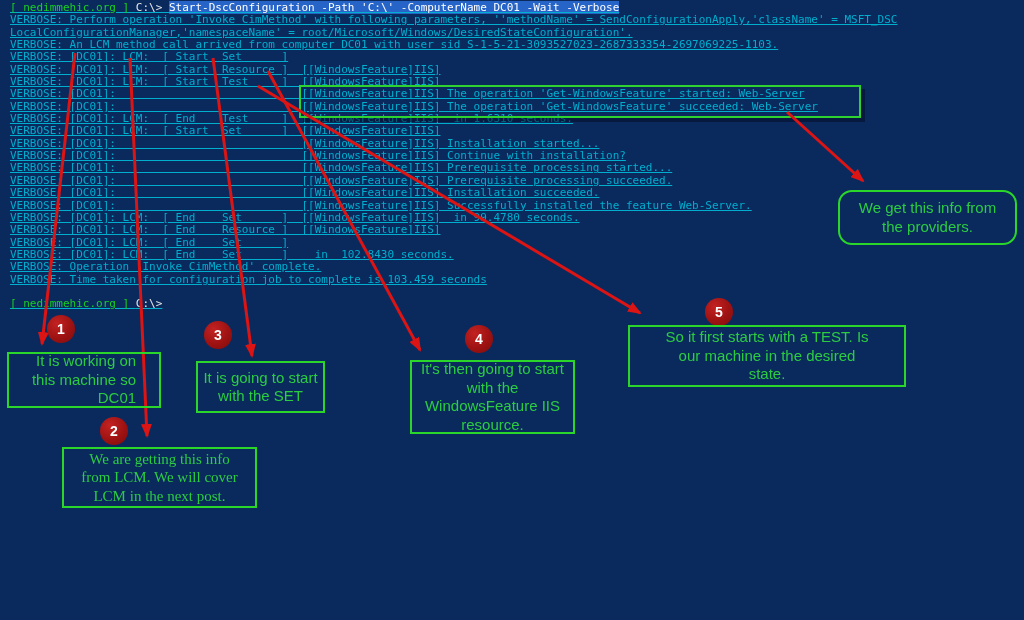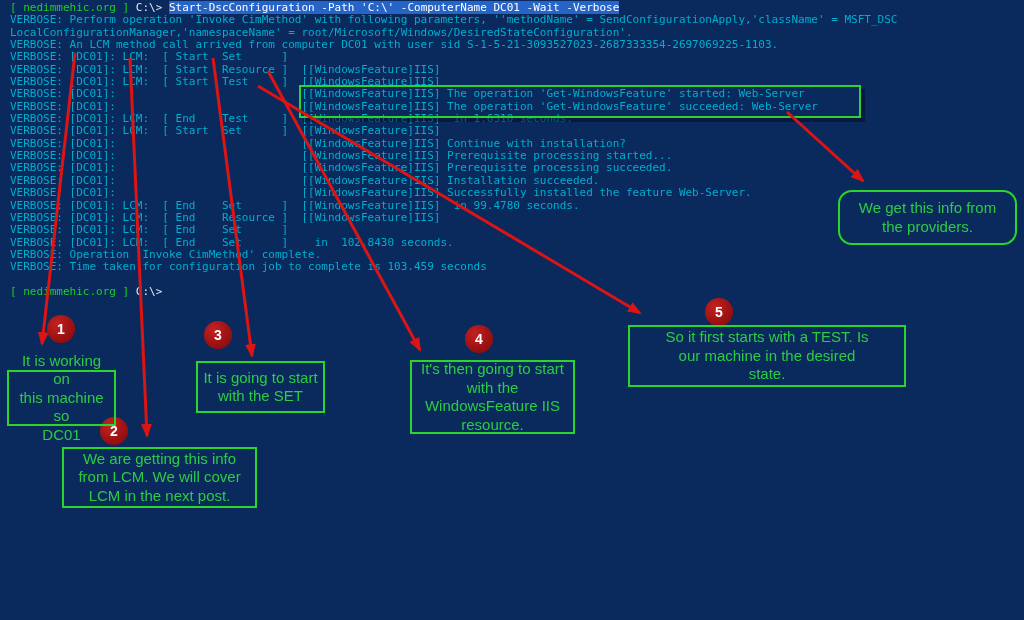--- a/index.html
+++ b/index.html
@@ -10,21 +10,21 @@
     overflow:hidden;
     font-family:"Liberation Sans",sans-serif;
   }
   
   .console{
     position:absolute;left:10px;top:2px;
     font-family:"DejaVu Sans Mono","Liberation Mono",monospace;
     font-size:11px;line-height:12.35px;
     color:#00AECE;
   }
-  .cline{white-space:pre;min-height:12.35px;}
+  .cline{white-space:pre;min-height:12.35px;text-decoration:underline;}
   .prompt-host{color:#19D025;}
   .prompt-path{color:#E8E8E8;}
   .cmd-hl{background:#2764C8;color:#FFFFFF;}
   
   .hl-rect{
     position:absolute;left:299px;top:85px;width:558px;height:29px;
     border:2px solid #2FD32F;
     box-shadow:4px 4px 0 rgba(5,5,25,0.45);
     pointer-events:none;
   }
@@ -32,22 +32,22 @@
   .callout{
     position:absolute;
     border:2px solid #2BD62B;
     color:#2CCC42;
     font-size:15px;line-height:18.5px;
     display:flex;align-items:center;justify-content:center;
     text-align:center;
     white-space:pre-line;
     padding:2px 4px;box-sizing:border-box;
   }
-  #callout-1{left:7px;top:370px;width:109px;height:56px;}
-  #callout-2{left:62px;top:447px;width:195px;height:61px;}
+  #callout-1{left:7px;top:352px;width:154px;height:56px;text-align:right;}
+  #callout-2{left:62px;top:447px;width:195px;height:61px;font-family:Liberation Serif, serif;}
   #callout-3{left:196px;top:361px;width:129px;height:52px;}
   #callout-4{left:410px;top:360px;width:165px;height:74px;}
   #callout-5{left:628px;top:325px;width:278px;height:62px;}
   #callout-6{left:838px;top:190px;width:179px;height:55px;border-radius:14px;}
   
   .badge{
     position:absolute;width:28px;height:28px;border-radius:50%;
     background:radial-gradient(circle at 35% 30%,#C32222 0%,#9E1212 55%,#7E0C0C 100%);
     color:#FFFFFF;font-size:14px;font-weight:bold;
     display:flex;align-items:center;justify-content:center;
@@ -70,20 +70,21 @@
     <div class="cline">VERBOSE: Perform operation 'Invoke CimMethod' with following parameters, ''methodName' = SendConfigurationApply,'className' = MSFT_DSC</div>
     <div class="cline">LocalConfigurationManager,'namespaceName' = root/Microsoft/Windows/DesiredStateConfiguration'.</div>
     <div class="cline">VERBOSE: An LCM method call arrived from computer DC01 with user sid S-1-5-21-3093527023-2687333354-2697069225-1103.</div>
     <div class="cline">VERBOSE: [DC01]: LCM:  [ Start  Set      ]</div>
     <div class="cline">VERBOSE: [DC01]: LCM:  [ Start  Resource ]  [[WindowsFeature]IIS]</div>
     <div class="cline">VERBOSE: [DC01]: LCM:  [ Start  Test     ]  [[WindowsFeature]IIS]</div>
     <div class="cline">VERBOSE: [DC01]:                            [[WindowsFeature]IIS] The operation 'Get-WindowsFeature' started: Web-Server</div>
     <div class="cline">VERBOSE: [DC01]:                            [[WindowsFeature]IIS] The operation 'Get-WindowsFeature' succeeded: Web-Server</div>
     <div class="cline">VERBOSE: [DC01]: LCM:  [ End    Test     ]  [[WindowsFeature]IIS]  in 1.6310 seconds.</div>
     <div class="cline">VERBOSE: [DC01]: LCM:  [ Start  Set      ]  [[WindowsFeature]IIS]</div>
+    <div class="cline">VERBOSE: [DC01]:                            [[WindowsFeature]IIS] Installation started...</div>
     <div class="cline">VERBOSE: [DC01]:                            [[WindowsFeature]IIS] Continue with installation?</div>
     <div class="cline">VERBOSE: [DC01]:                            [[WindowsFeature]IIS] Prerequisite processing started...</div>
     <div class="cline">VERBOSE: [DC01]:                            [[WindowsFeature]IIS] Prerequisite processing succeeded.</div>
     <div class="cline">VERBOSE: [DC01]:                            [[WindowsFeature]IIS] Installation succeeded.</div>
     <div class="cline">VERBOSE: [DC01]:                            [[WindowsFeature]IIS] Successfully installed the feature Web-Server.</div>
     <div class="cline">VERBOSE: [DC01]: LCM:  [ End    Set      ]  [[WindowsFeature]IIS]  in 99.4780 seconds.</div>
     <div class="cline">VERBOSE: [DC01]: LCM:  [ End    Resource ]  [[WindowsFeature]IIS]</div>
     <div class="cline">VERBOSE: [DC01]: LCM:  [ End    Set      ]</div>
     <div class="cline">VERBOSE: [DC01]: LCM:  [ End    Set      ]    in  102.8430 seconds.</div>
     <div class="cline">VERBOSE: Operation 'Invoke CimMethod' complete.</div>

